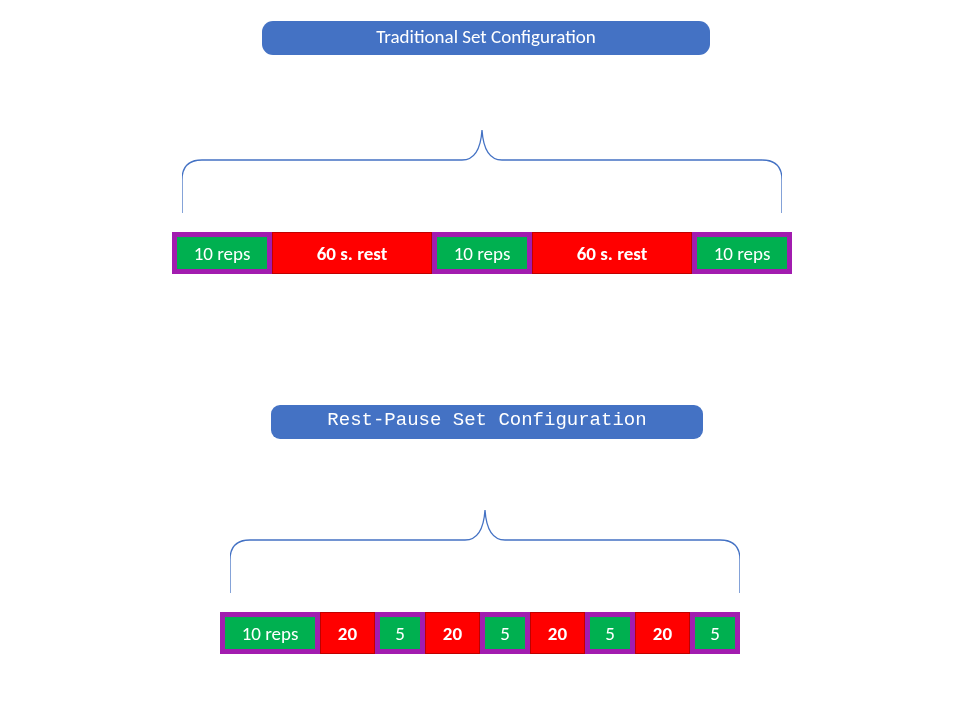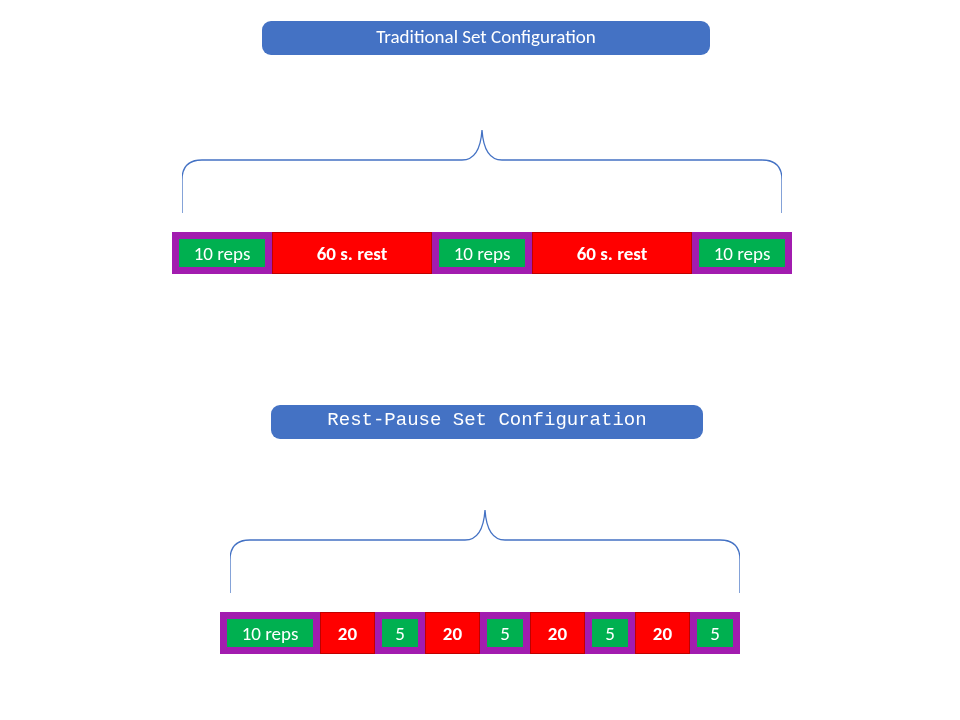--- a/index.html
+++ b/index.html
@@ -30,27 +30,27 @@
   }
   .seg {
     height: 42px;
     color: #ffffff;
     font-size: 19px;
     display: flex;
     align-items: center;
     justify-content: center;
     box-sizing: border-box;
   }
-  .reps  { background: #00B050; border: 7px solid #a21caf; }
+  .reps  { background: #00B050; border: 5px solid #a21caf; }
   .rest  { background: #FF0000; border: 1px solid #C00000; font-weight: bold; }
 </style>
 </head>
 <body>
 
-<div class="title-box" style="left:262px; top:21px; width:448px;">
+<div class="title-box" style="left:262px; top:21px; width:448px;border-radius:11px;">
   <span>Traditional Set Configuration</span><br>
 </div>
 
 <svg class="brace" style="left:182px; top:105px;" width="600" height="110" viewBox="0 0 600 110">
   <path d="M 0 108
            L 0 75
            Q 0 55 20 55
            L 280 55
            Q 298 55 300 25
            Q 302 55 320 55

